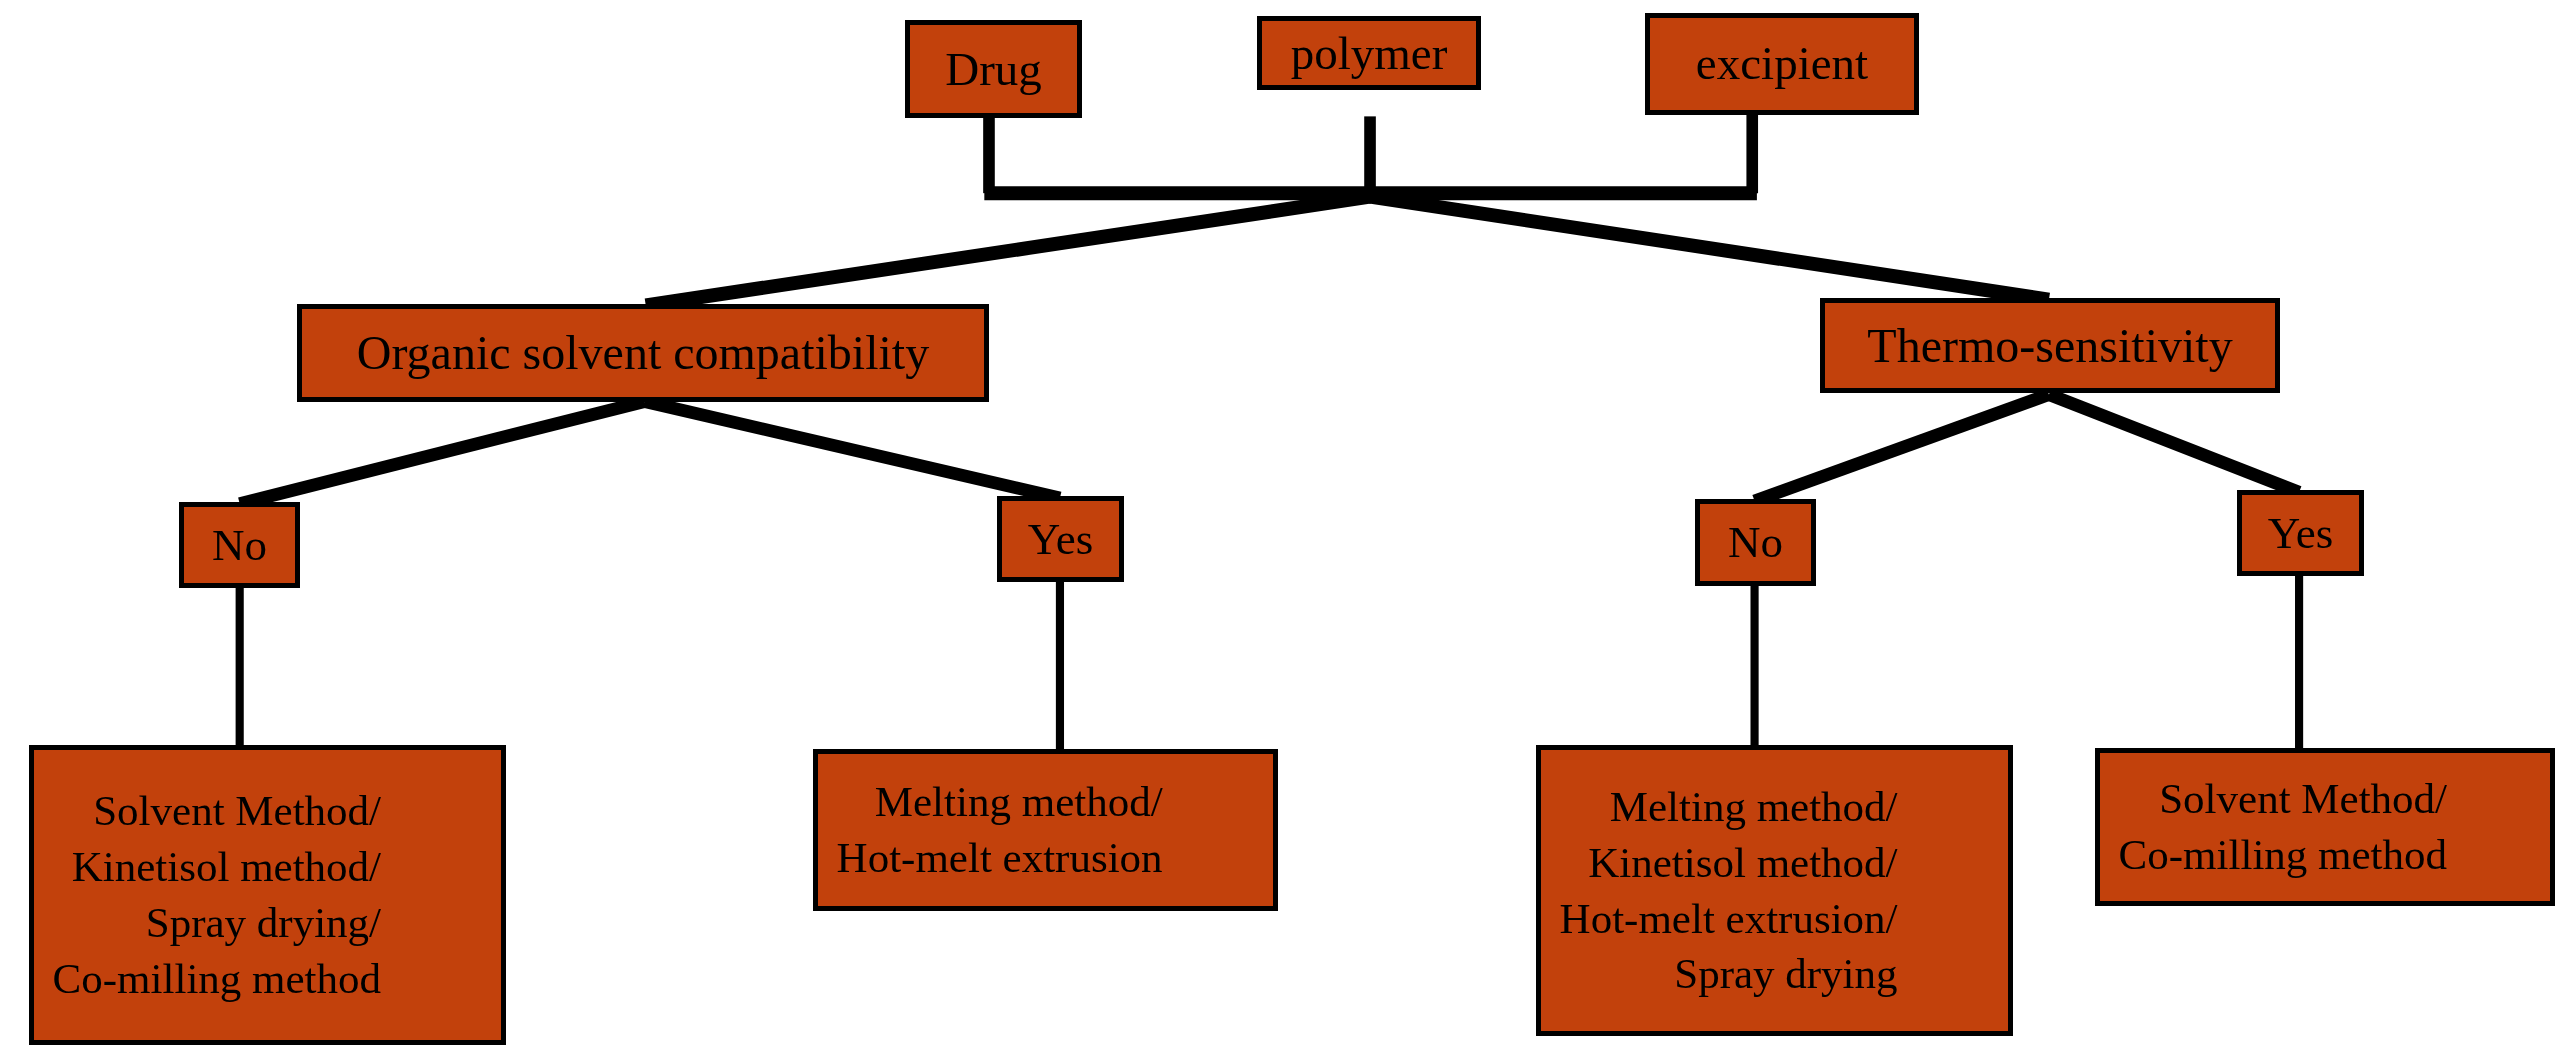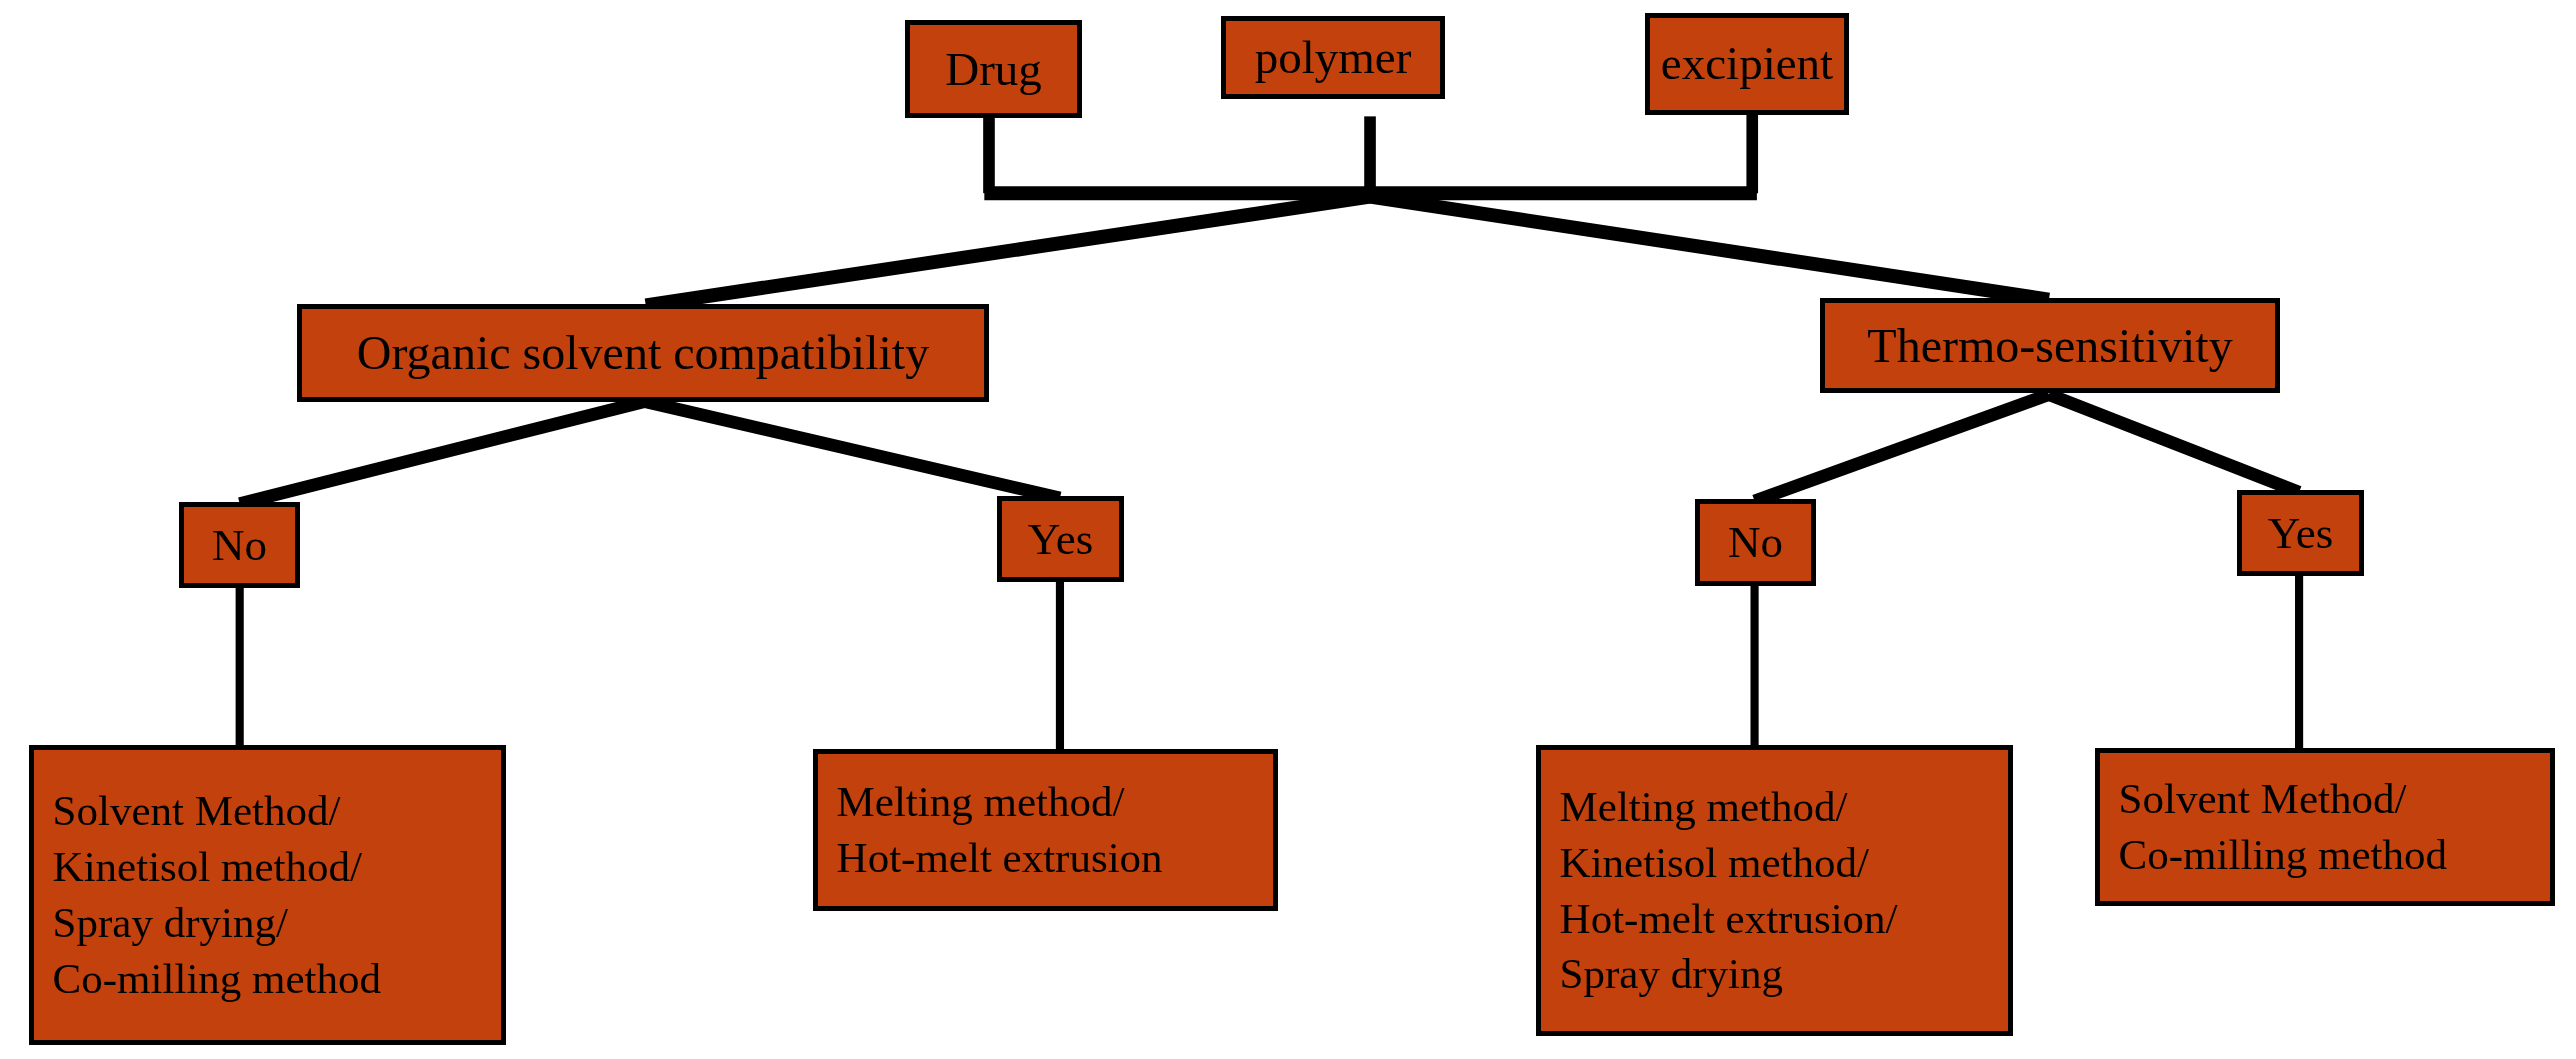--- a/index.html
+++ b/index.html
@@ -15,27 +15,27 @@
     position:absolute;
     box-sizing:border-box;
     background:#c2410c;
     border:5.2px solid #000000;
     display:flex;
     align-items:center;
     justify-content:center;
     line-height:1.0;
     z-index:3;
   }
-  .node .txt{display:block;white-space:pre;text-align:left;}
+  .node .txt{display:block;white-space:pre;text-align:right;}
   .node.center .txt{text-align:center;}
 
   
   #n-drug      {left:905px;top:20.4px; width:177px;height:98px;font-size:47px;}
-  #n-polymer   {left:1221px;top:16.3px; width:224px;height:83px;font-size:47px;}
-  #n-excipient {left:1645px;top:12.8px; width:204px;height:102px;font-size:47px;}
+  #n-polymer   {left:1257px;top:16.3px; width:224px;height:74px;font-size:47px;}
+  #n-excipient {left:1645px;top:12.8px; width:274px;height:102px;font-size:47px;}
 
   
   #n-osc    {left:297px; top:304px;width:692px;height:98px;font-size:48px;}
   #n-thermo {left:1820px;top:298px;width:460px; height:95px;font-size:48px;}
 
   
   #n-no1  {left:179px; top:502px;width:121px;height:86px;font-size:45px;}
   #n-yes1 {left:997px;top:496px;width:127px;height:86px;font-size:45px;}
   #n-no2  {left:1695px;top:499px;width:121px;height:87px;font-size:45px;}
   #n-yes2 {left:2237px;top:490px;width:127px;height:86px;font-size:45px;}

